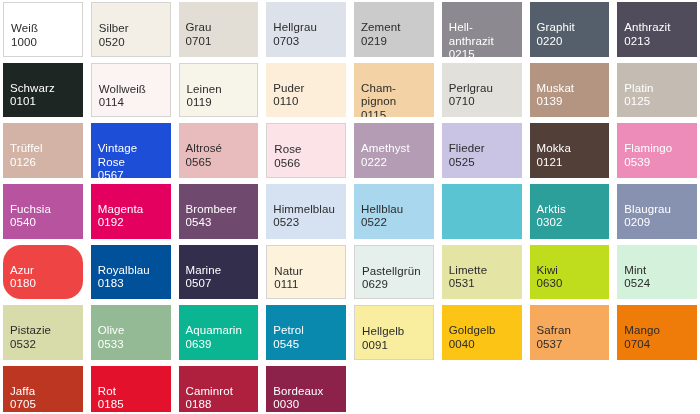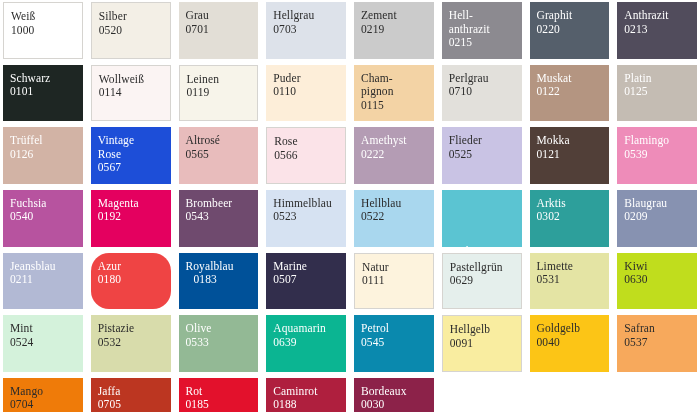--- a/index.html
+++ b/index.html
@@ -20,24 +20,23 @@
     grid-template-columns: repeat(8, 1fr);
     grid-template-rows: repeat(6, 1fr);
     column-gap: 8px;
     row-gap: 6px;
     padding: 2px 3px 2px 3px;
     box-sizing: border-box;
   }
   .swatch {
     position: relative;
     box-sizing: border-box;
-    padding: 7px 0 0 7px;
+    padding: 19px 0 0 7px;
     overflow: hidden;
     line-height: 1.18;
-    font-family: Liberation Serif, serif;
   }
   .swatch.bordered {
     border: 1px solid #d6d4d0;
   }
   .swatch-name,
   .swatch-code {
     display: block;
     font-size: 11.5px;
     letter-spacing: 0.1px;
     white-space: pre-line;
@@ -101,21 +100,21 @@
       <span class="swatch-name" style="color: rgb(43, 43, 43);">Cham-
 pignon</span>
       <span class="swatch-code" style="color: rgb(43, 43, 43);">0115</span>
     </div>
     <div class="swatch" style="background: rgb(226, 224, 219);">
       <span class="swatch-name" style="color: rgb(43, 43, 43);">Perlgrau</span>
       <span class="swatch-code" style="color: rgb(43, 43, 43);">0710</span>
     </div>
     <div class="swatch" style="background: rgb(180, 149, 129);">
       <span class="swatch-name" style="color: rgb(255, 255, 255);">Muskat</span>
-      <span class="swatch-code" style="color: rgb(255, 255, 255);">0122</span>
+      <span class="swatch-code" style="color: rgb(255, 255, 255);">0139</span>
     </div>
     <div class="swatch" style="background: rgb(196, 188, 179);">
       <span class="swatch-name" style="color: rgb(255, 255, 255);">Platin</span>
       <span class="swatch-code" style="color: rgb(255, 255, 255);">0125</span>
     </div>
     <div class="swatch" style="background: rgb(210, 179, 165);">
       <span class="swatch-name" style="color: rgb(255, 255, 255);">Trüffel</span>
       <span class="swatch-code" style="color: rgb(255, 255, 255);">0126</span>
     </div>
     <div class="swatch" style="background: #1d4ed8;">
@@ -172,31 +171,27 @@
       <span class="swatch-code" style="color: rgb(255, 255, 255);">0301</span>
     </div>
     <div class="swatch" style="background: rgb(45, 159, 155);">
       <span class="swatch-name" style="color: rgb(255, 255, 255);">Arktis</span>
       <span class="swatch-code" style="color: rgb(255, 255, 255);">0302</span>
     </div>
     <div class="swatch" style="background: rgb(135, 146, 177);">
       <span class="swatch-name" style="color: rgb(255, 255, 255);">Blaugrau</span>
       <span class="swatch-code" style="color: rgb(255, 255, 255);">0209</span>
     </div>
-    <div class="swatch" style="background: rgb(178, 185, 212);">
-      <span class="swatch-name" style="color: rgb(255, 255, 255);">Jeansblau</span>
-      <span class="swatch-code" style="color: rgb(255, 255, 255);">0211</span>
-    </div>
     <div class="swatch" style="background: #ef4444; border-radius: 18px;">
       <span class="swatch-name" style="color: rgb(255, 255, 255);">Azur</span>
       <span class="swatch-code" style="color: rgb(255, 255, 255);">0180</span>
     </div>
     <div class="swatch" style="background: rgb(0, 81, 153);">
       <span class="swatch-name" style="color: rgb(255, 255, 255);">Royalblau</span>
-      <span class="swatch-code" style="color: rgb(255, 255, 255); margin-left: 8px;">0183</span>
+      <span class="swatch-code" style="color: rgb(255, 255, 255);">0183</span>
     </div>
     <div class="swatch" style="background: rgb(50, 46, 76);">
       <span class="swatch-name" style="color: rgb(255, 255, 255);">Marine</span>
       <span class="swatch-code" style="color: rgb(255, 255, 255);">0507</span>
     </div>
     <div class="swatch bordered" style="background: rgb(253, 243, 221);">
       <span class="swatch-name" style="color: rgb(43, 43, 43);">Natur</span>
       <span class="swatch-code" style="color: rgb(43, 43, 43);">0111</span>
     </div>
     <div class="swatch bordered" style="background: rgb(229, 239, 236);">

